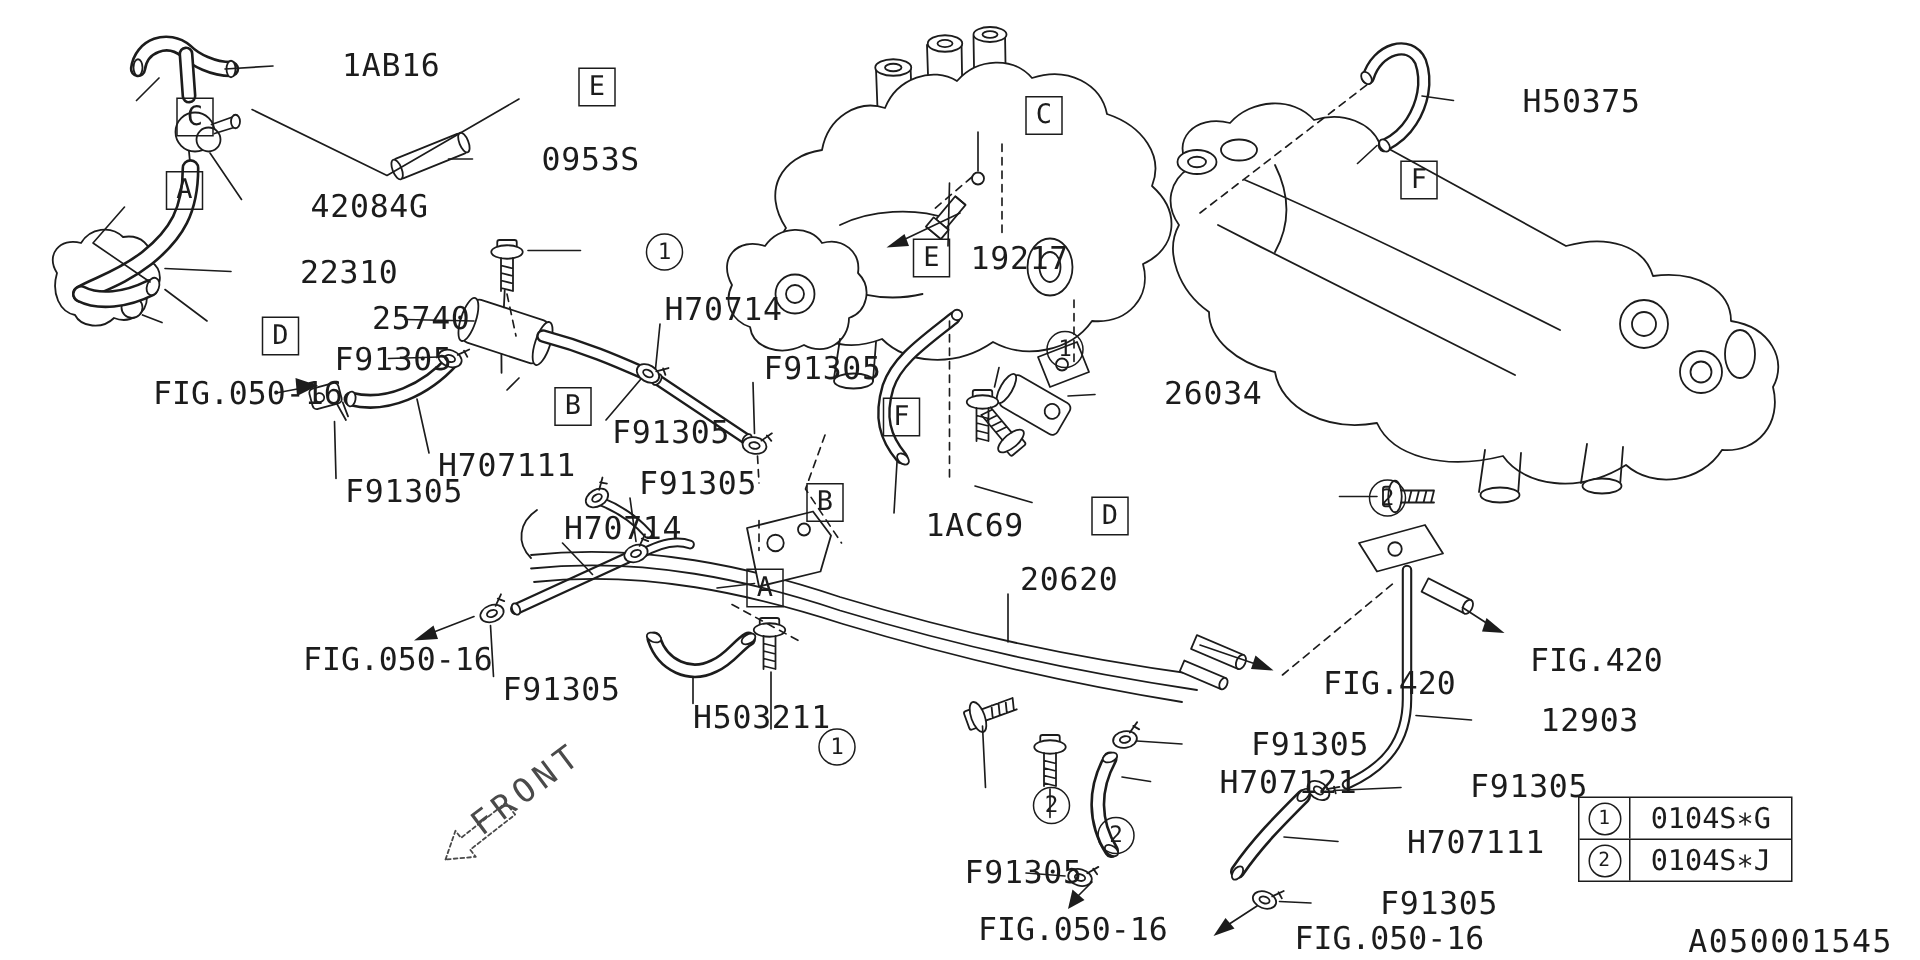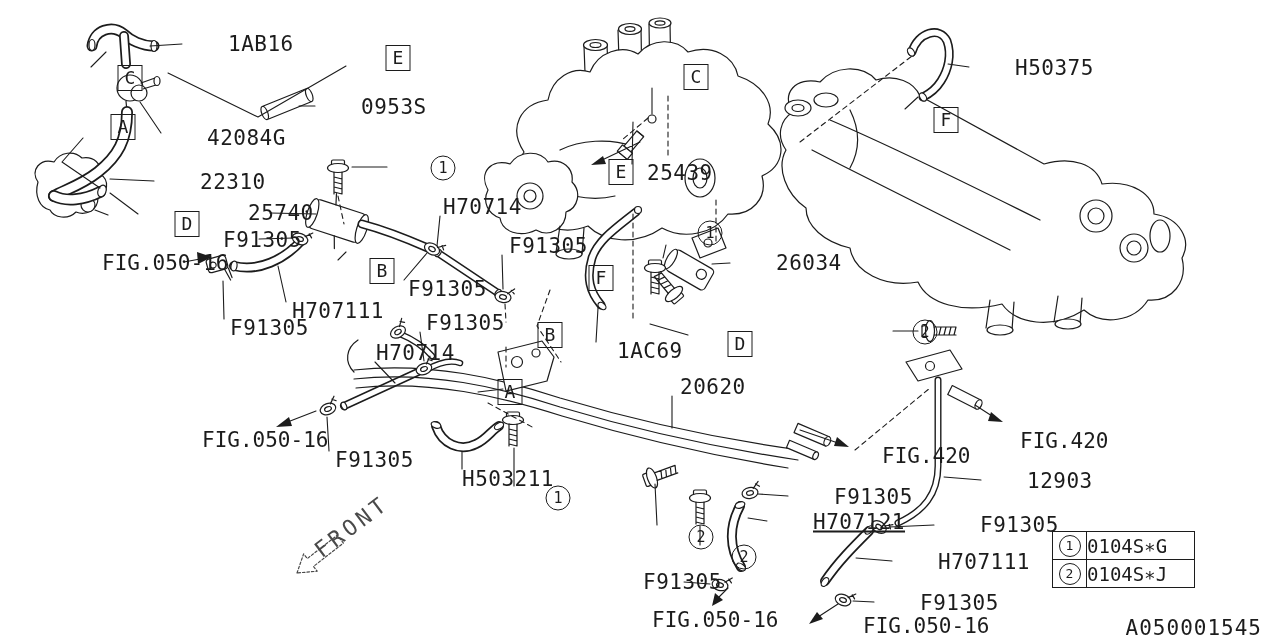--- a/index.html
+++ b/index.html
@@ -16,21 +16,21 @@
        align-items:center;justify-content:center;font-size:15px;transform:translate(-50%,-50%);letter-spacing:0;}
   .lbl.note{color:#4a4a4a;transform:translate(-50%,-50%) rotate(-37deg);font-size:22px;letter-spacing:4px;}
   .lbl.docnum{transform:translate(-100%,-50%);font-size:21px;letter-spacing:1px;}
   #legend{position:absolute;left:1052px;top:531px;width:141px;border:1.7px solid #1c1c1c;}
   .legend-row{display:flex;align-items:center;height:27px;}
   .legend-row + .legend-row{border-top:1.6px solid #1c1c1c;}
   .legend-num{width:33px;display:flex;align-items:center;justify-content:center;height:100%;
        border-right:1.6px solid #1c1c1c;}
   .legend-num span{width:20px;height:20px;border:1.3px solid #1c1c1c;border-radius:50%;display:flex;
        align-items:center;justify-content:center;font-size:13px;color:#1c1c1c;}
-  .legend-code{flex:1;text-align:left;font-size:19px;color:#1c1c1c;letter-spacing:0px;}
+  .legend-code{flex:1;text-align:center;font-size:19px;color:#1c1c1c;letter-spacing:0px;}
 </style>
 </head>
 <body>
 
 <div id="stage">
 
 <svg id="art" width="1280" height="640" viewBox="0 0 1280 640" stroke="#1c1c1c" stroke-width="1.2" fill="none" stroke-linecap="round" stroke-linejoin="round">
   <defs>
     <g id="bolt">
       <rect x="-6.5" y="-8" width="13" height="8" rx="1.5" fill="#fff"></rect>
@@ -302,30 +302,30 @@
       <div class="lbl " style="left: 248px; top: 311px;">H707111</div>
       <div class="lbl " style="left: 186px; top: 328px;">F91305</div>
       <div class="lbl " style="left: 399px; top: 207px;">H70714</div>
       <div class="lbl " style="left: 465px; top: 246px;">F91305</div>
       <div class="lbl " style="left: 364px; top: 289px;">F91305</div>
       <div class="lbl " style="left: 382px; top: 323px;">F91305</div>
       <div class="lbl " style="left: 332px; top: 353px;">H70714</div>
       <div class="lbl fig" style="left: 158px; top: 440px;">FIG.050-16</div>
       <div class="lbl " style="left: 291px; top: 460px;">F91305</div>
       <div class="lbl " style="left: 418px; top: 479px;">H503211</div>
-      <div class="lbl " style="left: 603px; top: 173px;">25439</div>
+      <div class="lbl " style="left: 603px; top: 173px;">19217</div>
       <div class="lbl " style="left: 971px; top: 68px;">H50375</div>
       <div class="lbl " style="left: 732px; top: 263px;">26034</div>
       <div class="lbl " style="left: 573px; top: 351px;">1AC69</div>
       <div class="lbl " style="left: 636px; top: 387px;">20620</div>
       <div class="lbl fig" style="left: 838px; top: 456px;">FIG.420</div>
       <div class="lbl fig" style="left: 976px; top: 441px;">FIG.420</div>
       <div class="lbl " style="left: 983px; top: 481px;">12903</div>
       <div class="lbl " style="left: 790px; top: 497px;">F91305</div>
-      <div class="lbl " style="left: 769px; top: 522px; text-decoration: underline;">H707121</div>
+      <div class="lbl " style="left: 769px; top: 522px;">H707121</div>
       <div class="lbl " style="left: 936px; top: 525px;">F91305</div>
       <div class="lbl " style="left: 894px; top: 562px;">H707111</div>
       <div class="lbl " style="left: 876px; top: 603px;">F91305</div>
       <div class="lbl fig" style="left: 819px; top: 626px;">FIG.050-16</div>
       <div class="lbl " style="left: 599px; top: 582px;">F91305</div>
       <div class="lbl fig" style="left: 608px; top: 620px;">FIG.050-16</div>
       <div class="lbl boxed" style="left: 86px; top: 78px;">C</div>
       <div class="lbl boxed" style="left: 354px; top: 58px;">E</div>
       <div class="lbl boxed" style="left: 79px; top: 127px;">A</div>
       <div class="lbl boxed" style="left: 143px; top: 224px;">D</div>

